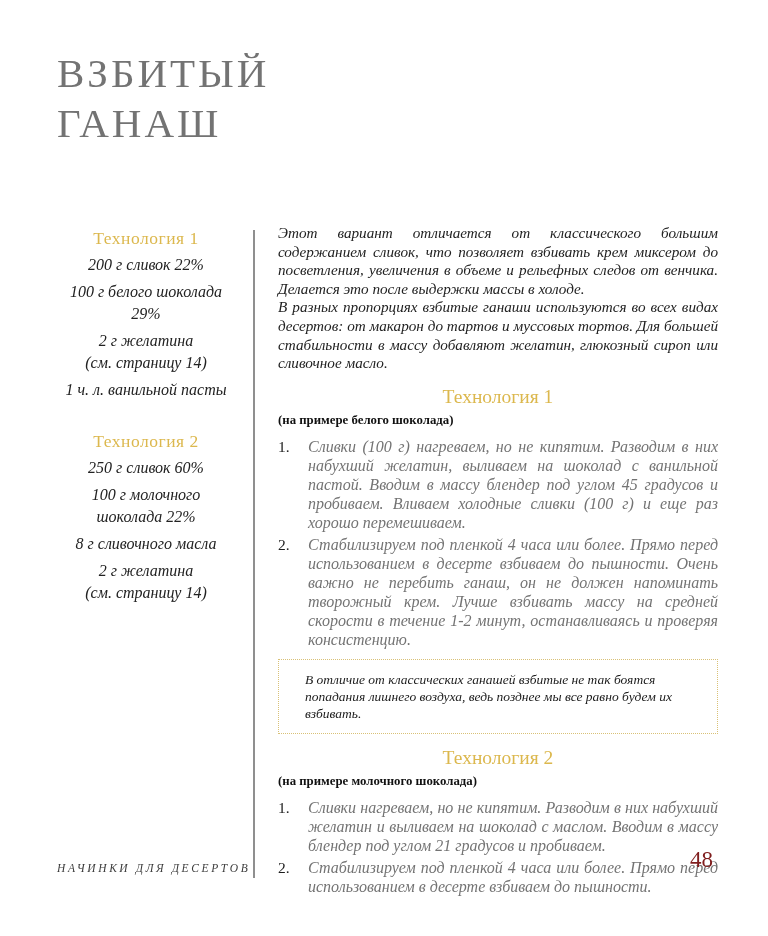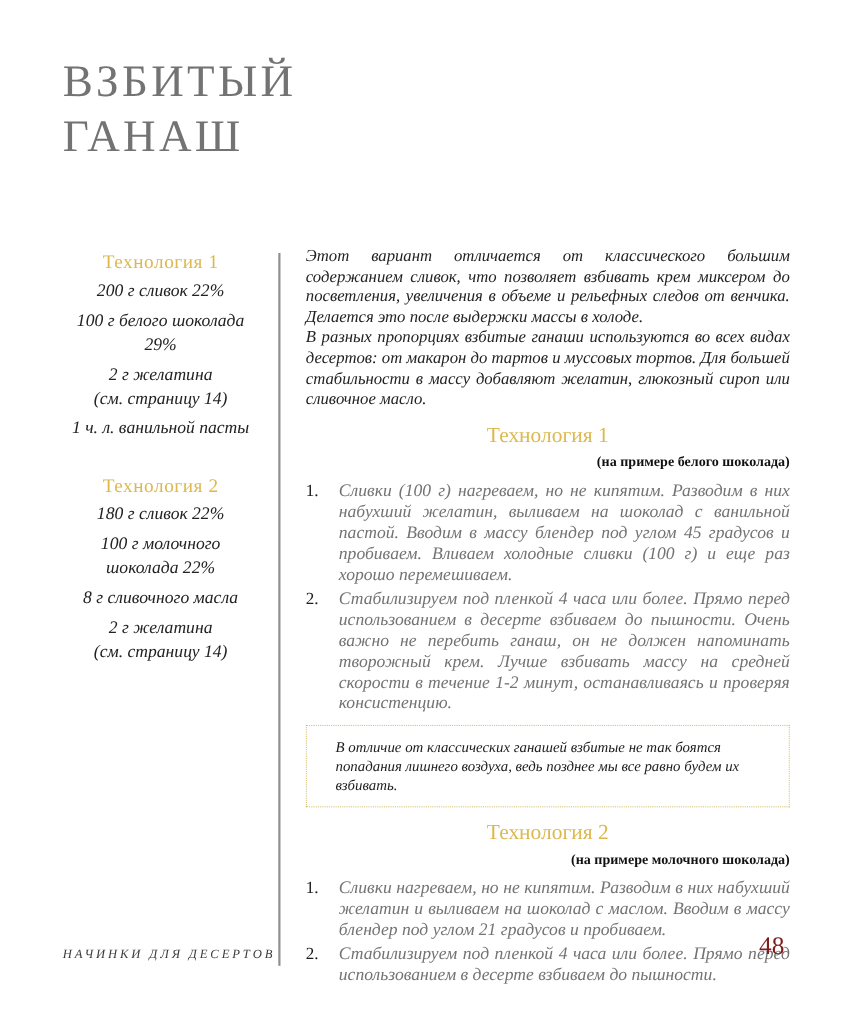--- a/index.html
+++ b/index.html
@@ -82,21 +82,21 @@
     margin: 13px 0 5px 0;
     font-size: 19.5px;
     font-weight: 400;
     text-align: center;
     color: #dcb84e;
   }
   .section-subtitle {
     margin: 0 0 9px 0;
     font-size: 12.8px;
     font-weight: 700;
-    text-align: right;
+    text-align: left;
     color: #111111;
   }
   .steps { margin: 0; padding: 0; list-style: none; }
   .step-item { display: flex; margin: 0 0 3px 0; }
   .step-number {
     flex: 0 0 30px;
     font-size: 15.5px;
     line-height: 19px;
     color: #1c1c1c;
   }
@@ -152,21 +152,21 @@
       <h2 class="recipe-heading">Технология 1</h2>
       <p class="ingredient-line">200 г сливок 22%</p>
       <p class="ingredient-line">100 г белого шоколада
 29%</p>
       <p class="ingredient-line">2 г желатина
 (см. страницу 14)</p>
       <p class="ingredient-line">1 ч. л. ванильной пасты</p>
     </section>
     <section class="recipe-card">
       <h2 class="recipe-heading">Технология 2</h2>
-      <p class="ingredient-line">180 г сливок 22%</p>
+      <p class="ingredient-line">250 г сливок 60%</p>
       <p class="ingredient-line">100 г молочного
 шоколада 22%</p>
       <p class="ingredient-line">8 г сливочного масла</p>
       <p class="ingredient-line">2 г желатина
 (см. страницу 14)</p>
     </section>
   </aside>
 
   <div class="content-divider"></div>
 

